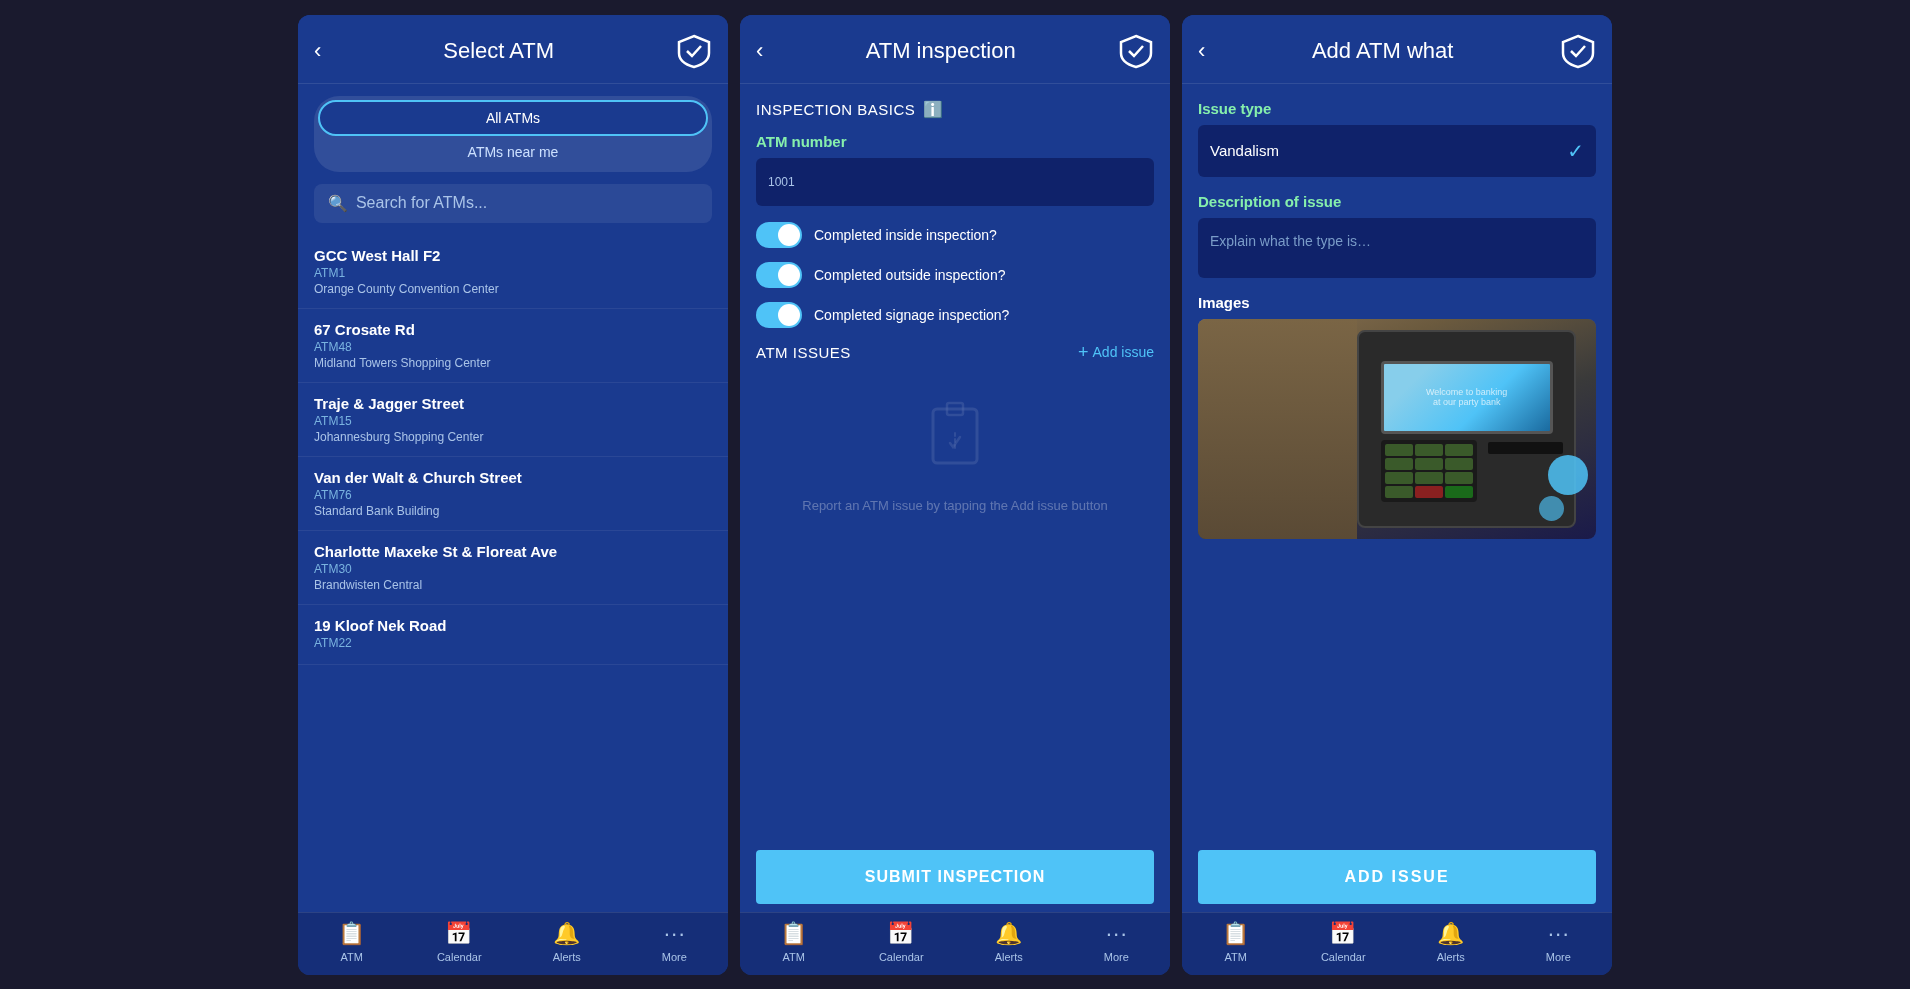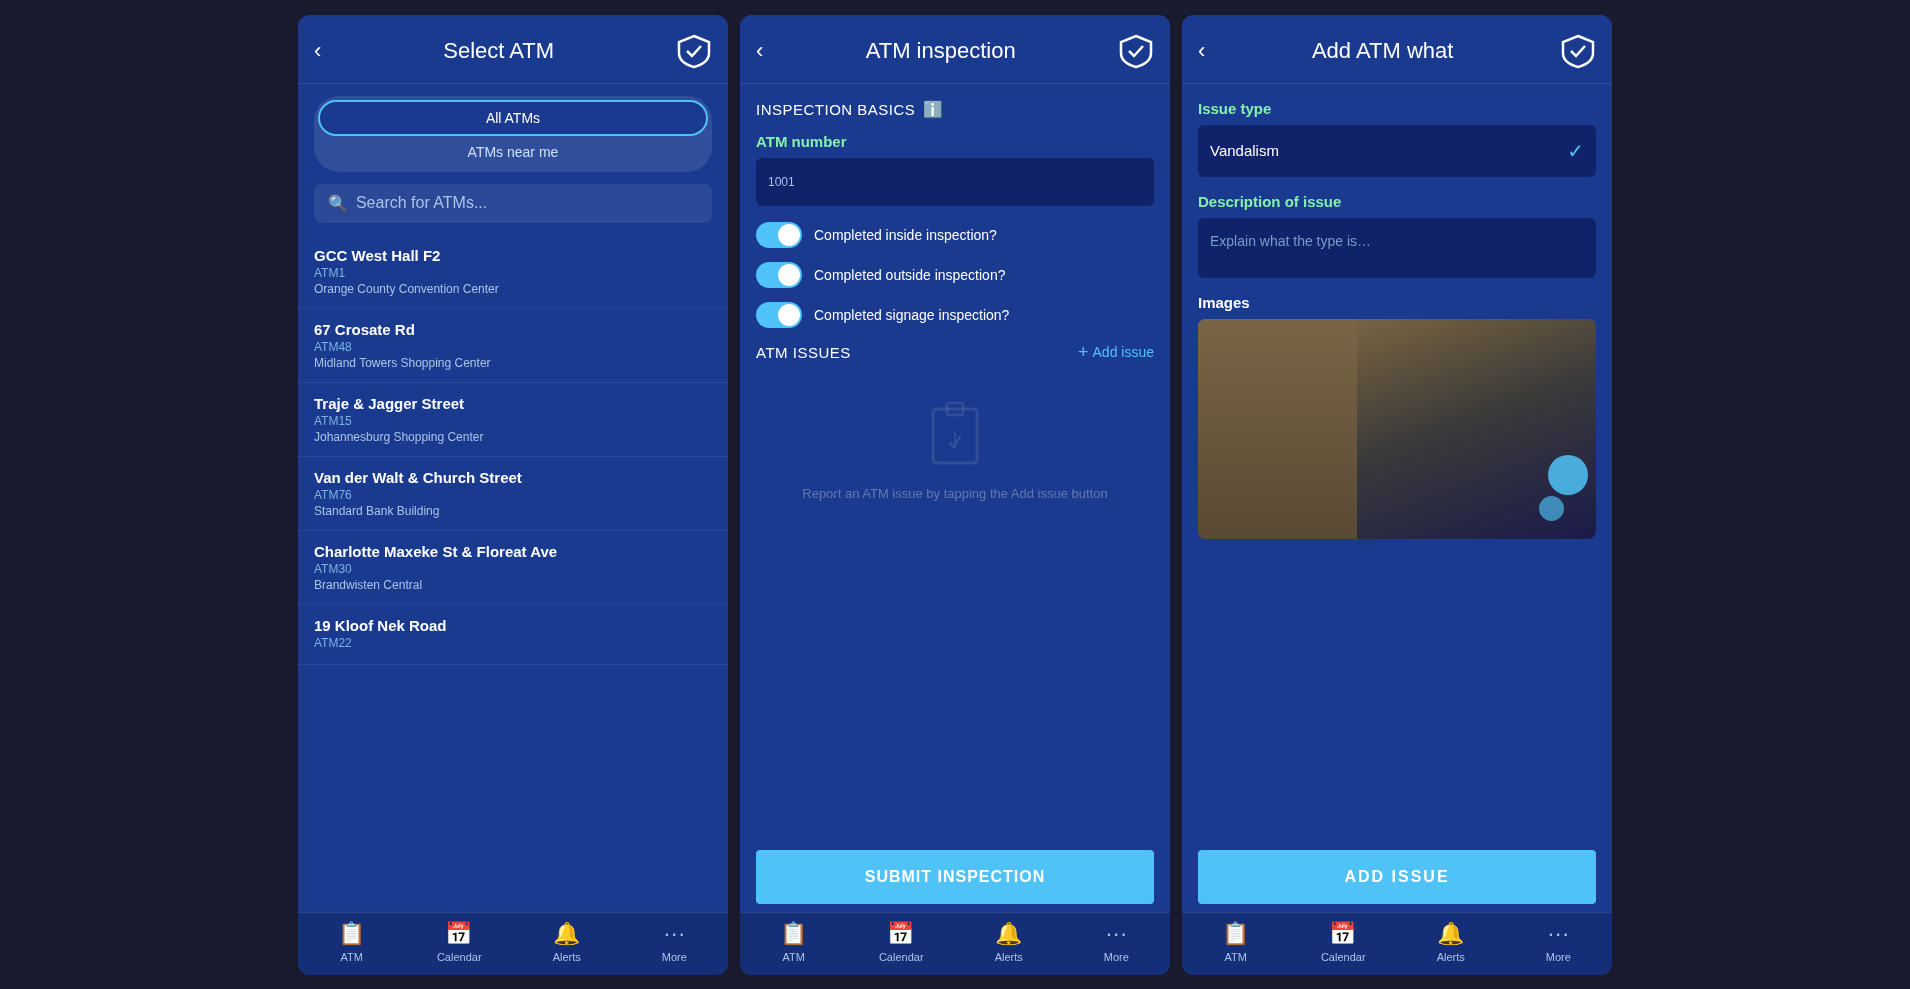--- a/index.html
+++ b/index.html
@@ -234,21 +234,21 @@
       font-size: 18px;
       color: #4fc3f7;
     }
 
     .empty-issues {
       display: flex;
       flex-direction: column;
       align-items: center;
       justify-content: center;
       padding: 20px;
-      gap: 0;
+      gap: 12px;
     }
     .empty-text {
       color: rgba(255,255,255,0.3);
       font-size: 13px;
       text-align: center;
       line-height: 1.5;
     }
 
     .submit-btn {
       background: #4fc3f7;
@@ -507,20 +507,43 @@
     </div>
 
     <div class="images-section">
       <div class="images-label">Images</div>
       <div class="image-preview">
 
         <div style="width:100%; height:100%; background: linear-gradient(160deg, #8B7355 0%, #6b5a3e 25%, #3a3a3a 55%, #1a1a4a 100%); position:relative; display:flex; align-items:center; justify-content:center;">
 
           <div style="position:absolute; left:0; top:0; width:40%; height:100%; background: linear-gradient(180deg, #7a6545 0%, #5a4a35 100%);"></div>
 
+          <div style="position:absolute; right:5%; top:5%; width:55%; height:90%; background: #2a2a2a; border-radius:8px; border: 2px solid #444;">
+
+            <div style="position:absolute; top:15%; left:10%; width:80%; height:38%; background: linear-gradient(135deg, #87CEEB 20%, #4fc3f7 60%, #1a6a9f 100%); border: 3px solid #555; border-radius:4px; overflow:hidden; display:flex; align-items:center; justify-content:center;">
+              <div style="color:rgba(255,255,255,0.7); font-size:9px; text-align:center; padding:2px;">Welcome to banking<br>at our party bank</div>
+            </div>
+
+            <div style="position:absolute; bottom:12%; left:10%; width:45%; height:32%; background:#1a1a1a; border-radius:4px; display:grid; grid-template-columns:repeat(3,1fr); grid-template-rows:repeat(4,1fr); gap:2px; padding:4px;">
+              <div style="background:#3a5a2a; border-radius:2px;"></div>
+              <div style="background:#3a5a2a; border-radius:2px;"></div>
+              <div style="background:#3a5a2a; border-radius:2px;"></div>
+              <div style="background:#3a5a2a; border-radius:2px;"></div>
+              <div style="background:#3a5a2a; border-radius:2px;"></div>
+              <div style="background:#3a5a2a; border-radius:2px;"></div>
+              <div style="background:#3a5a2a; border-radius:2px;"></div>
+              <div style="background:#3a5a2a; border-radius:2px;"></div>
+              <div style="background:#3a5a2a; border-radius:2px;"></div>
+              <div style="background:#3a5a2a; border-radius:2px;"></div>
+              <div style="background:#8a2020; border-radius:2px;"></div>
+              <div style="background:#1a6a1a; border-radius:2px;"></div>
+            </div>
+
+            <div style="position:absolute; top:57%; right:5%; width:35%; height:6%; background:#111; border-radius:2px;"></div>
+          </div>
 
           <div style="position:absolute; bottom:20%; right:2%; width:40px; height:40px; background:#4fc3f7; border-radius:50%; opacity:0.85;"></div>
           <div style="position:absolute; bottom:8%; right:8%; width:25px; height:25px; background:#4fc3f7; border-radius:50%; opacity:0.65;"></div>
         </div>
       </div>
     </div>
   </div>
 
   <div class="add-issue-button">ADD ISSUE</div>
 

